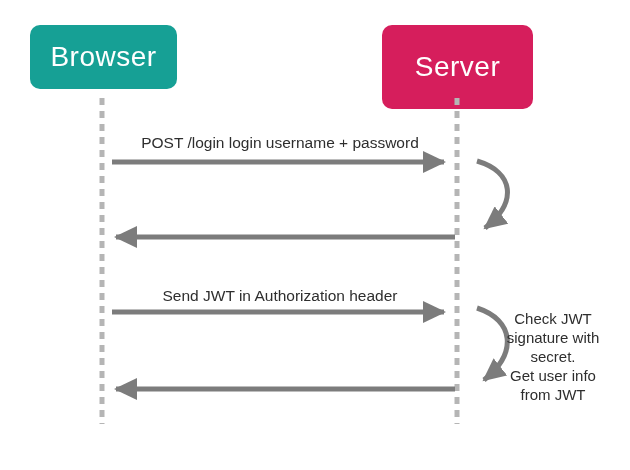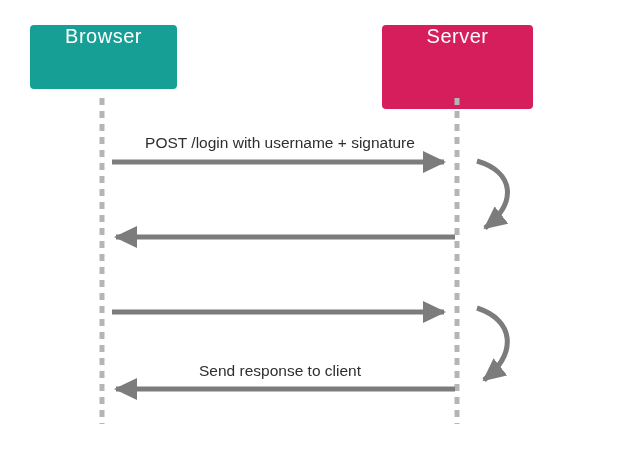--- a/index.html
+++ b/index.html
@@ -21,25 +21,25 @@
     overflow: hidden;
   }
   .layer {
     position: absolute;
     left: 0; top: 0;
     width: 630px; height: 470px;
   }
   .actor {
     position: absolute;
     display: flex;
-    align-items: flex-start;
+    align-items: center;
     justify-content: center;
-    border-radius: 4px;
+    border-radius: 10px;
     color: #ffffff;
-    font-size: 20px;
+    font-size: 28px;
     letter-spacing: 0.5px;
   }
   .actor-browser {
     left: 30px; top: 25px;
     width: 147px; height: 64px;
     background: var(--teal, #16a095);
   }
   .actor-server {
     left: 382px; top: 25px;
     width: 151px; height: 84px;
@@ -101,17 +101,22 @@
 
     <line class="msg-line" x1="112" y1="162" x2="444" y2="162" marker-end="url(#arrowhead)"></line>
     <line class="msg-line" x1="455" y1="237" x2="116" y2="237" marker-end="url(#arrowhead)"></line>
     <line class="msg-line" x1="112" y1="312" x2="444" y2="312" marker-end="url(#arrowhead)"></line>
     <line class="msg-line" x1="455" y1="389" x2="116" y2="389" marker-end="url(#arrowhead)"></line>
 
     <path class="msg-line" d="M 477 161 C 514 172 518 202 485 228" marker-end="url(#arrowhead)"></path>
     <path class="msg-line" d="M 477 308 C 514 320 518 353 484 380" marker-end="url(#arrowhead)"></path>
   </svg>
 
-  <div class="msg-label" style="top:134px">POST /login with username + signature</div>
-  <div class="msg-label" style="top:362px">Send response to client</div>
+  <div class="msg-label" style="top:134px">POST /login login username + password</div>
+  <div class="msg-label" style="top:287px">Send JWT in Authorization header</div>
 
+  <div class="note note-check">Check JWT
+signature with
+secret.
+Get user info
+from JWT</div>
 
 </div>
 
 </body></html>

